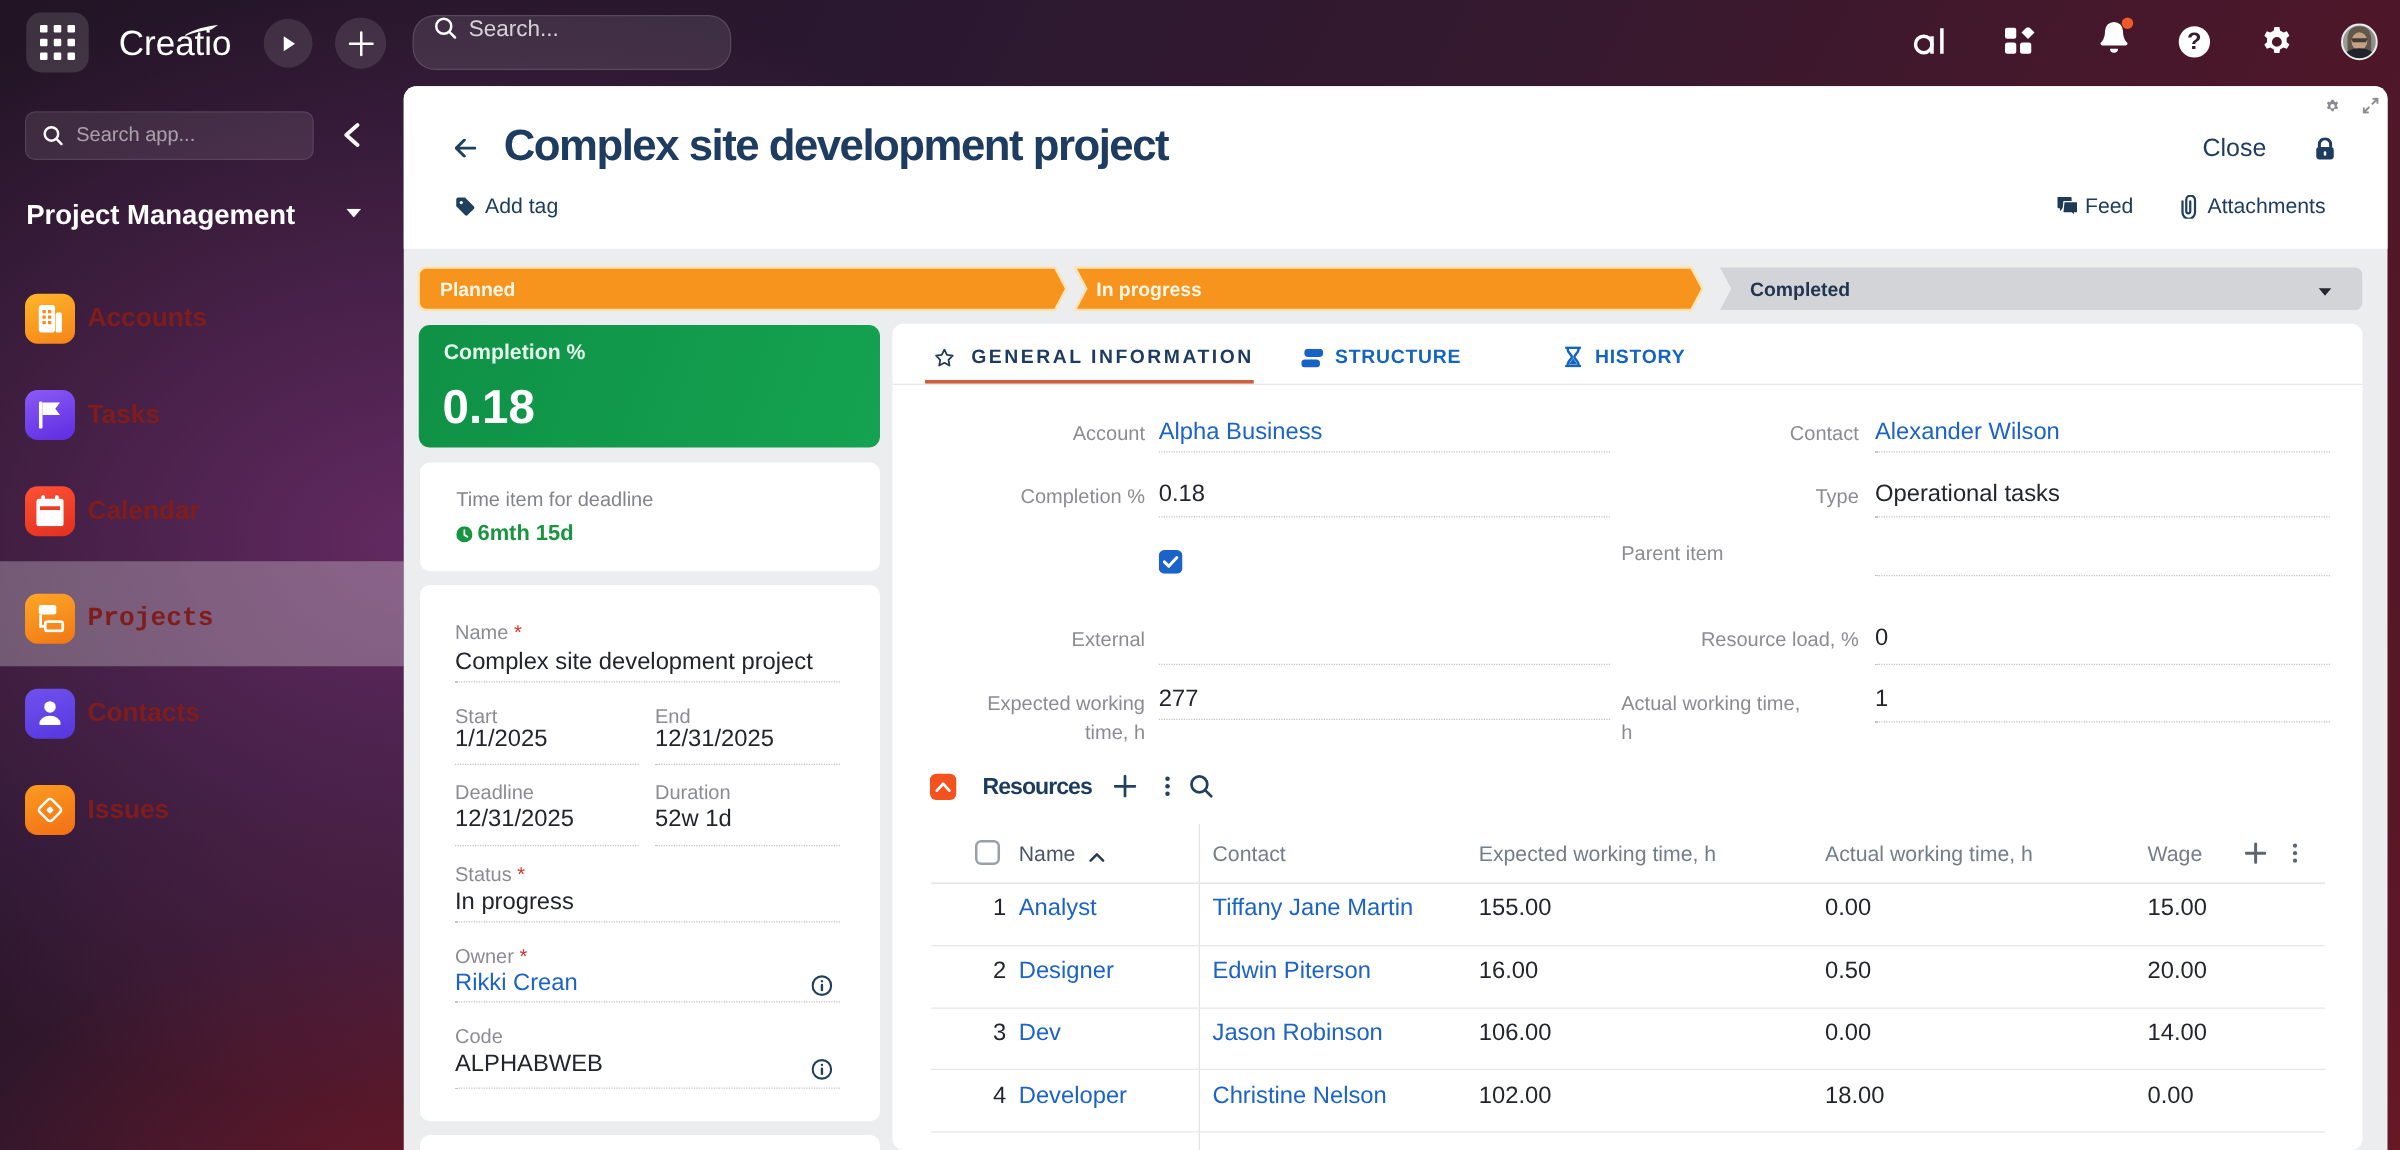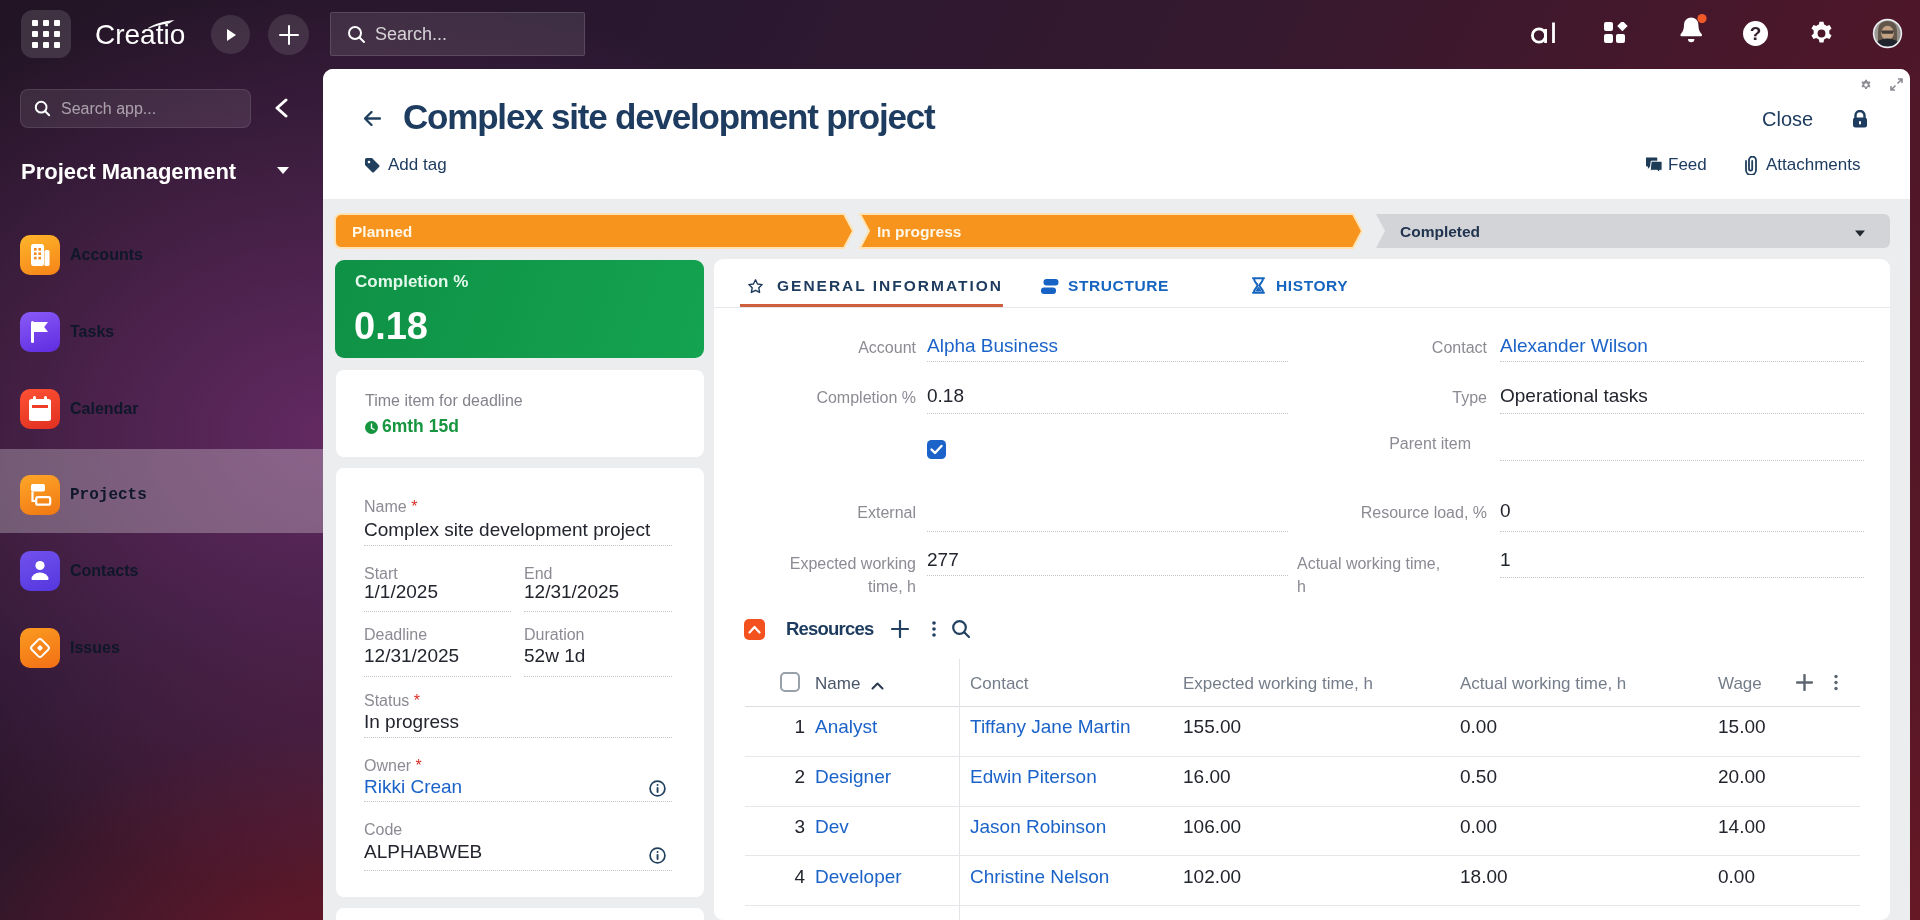--- a/index.html
+++ b/index.html
@@ -13,25 +13,25 @@
     radial-gradient(520px 330px at 330px 960px, rgba(148,22,34,0.42), rgba(148,22,34,0) 70%),
     linear-gradient(118deg, #221425 0%, #2a1830 30%, #35192f 52%, #4a172a 75%, #5d1725 100%);
 }
 .abs { position:absolute; }
 
 .launcher { left:21px; top:10px; width:50px; height:48px; border-radius:12px; background:rgba(255,255,255,0.13); display:flex; align-items:center; justify-content:center; }
 .lgrid { display:grid; grid-template-columns:repeat(3,6px); grid-template-rows:repeat(3,6px); gap:5px; }
 .lgrid i { background:#fff; border-radius:1px; }
 .logo { left:95px; top:19px; color:#fff; font-size:28px; font-weight:500; letter-spacing:0; }
 .cbtn { border-radius:50%; background:rgba(255,255,255,0.11); display:flex; align-items:center; justify-content:center; }
-.searchtop { left:330px; top:12px; width:255px; height:44px; border-radius:2px; background:rgba(255,255,255,0.10); border:1px solid rgba(255,255,255,0.13); display:flex; align-items:center; color:rgba(255,255,255,0.78); font-size:18px; }
+.searchtop { left:330px; top:12px; width:255px; height:44px; border-radius:18px; background:rgba(255,255,255,0.10); border:1px solid rgba(255,255,255,0.13); display:flex; align-items:flex-start; color:rgba(255,255,255,0.78); font-size:18px; }
 
 .sbsearch { left:20px; top:89px; width:231px; height:39px; border-radius:8px; background:rgba(255,255,255,0.09); border:1px solid rgba(255,255,255,0.10); display:flex; align-items:center; color:rgba(255,255,255,0.55); font-size:16px; }
 .ws { color:#fff; font-weight:700; }
-.mitem { left:20px; width:290px; height:40px; display:flex; align-items:center; color:#0f172a; font-size:16px; font-weight:600;text-align:right; }
+.mitem { left:20px; width:290px; height:40px; display:flex; align-items:center; color:#7f1d1d; font-size:21px; font-weight:600;text-align:right; }
 .micon { width:40px; height:40px; border-radius:10px; margin-right:10px; position:relative; flex:none; }
 .hl { left:0; top:449px; width:323px; height:84px; background:rgba(255,255,255,0.27); }
 
 .panel { left:323px; top:69px; width:1587px; height:851px; background:#ECEDEF; border-radius:10px 10px 0 0; }
 .phead { left:323px; top:69px; width:1587px; height:130px; background:#fff; border-radius:10px 10px 0 0; }
 .card { position:absolute; background:#fff; border-radius:8px; }
 .lbl { position:absolute; color:#8b8b94; font-size:16px; line-height:19px; white-space:nowrap; }
 .val { position:absolute; color:#23252e; font-size:19px; line-height:22px; white-space:nowrap; }
 .link { color:#1b63c8; }
 .dot { position:absolute; border-top:1px dotted #c3c5c9; height:0; }
@@ -309,21 +309,21 @@
   <div class="lbl" style="left:12px; top:293px; width:190px; text-align:right; line-height:23px;">Expected working<br>time, h</div>
   <div class="val" style="left:213px; top:290px;">277</div>
   <div class="dot" style="left:213px; top:316px; width:361px;"></div>
 
   <div class="lbl" style="left:583px; top:79px; width:190px; text-align:right;">Contact</div>
   <div class="val link" style="left:786px; top:76px;">Alexander Wilson</div>
   <div class="dot" style="left:786px; top:102px; width:364px;"></div>
   <div class="lbl" style="left:583px; top:129px; width:190px; text-align:right;">Type</div>
   <div class="val" style="left:786px; top:126px;">Operational tasks</div>
   <div class="dot" style="left:786px; top:154px; width:364px;"></div>
-  <div class="lbl" style="left:567px; top:175px; width:190px; text-align:right;">Parent item</div>
+  <div class="lbl" style="left:583px; top:175px; width:190px; text-align:left;">Parent item</div>
   <div class="dot" style="left:786px; top:201px; width:364px;"></div>
   <div class="lbl" style="left:583px; top:244px; width:190px; text-align:right;">Resource load, %</div>
   <div class="val" style="left:786px; top:241px;">0</div>
   <div class="dot" style="left:786px; top:272px; width:364px;"></div>
   <div class="lbl" style="left:583px; top:293px; width:190px; line-height:23px;">Actual working time,<br>h</div>
   <div class="val" style="left:786px; top:290px;">1</div>
   <div class="dot" style="left:786px; top:318px; width:364px;"></div>
 
   <div class="abs" style="left:30px; top:360px; width:21px; height:21px; border-radius:5px; background:#F3511D;">
       <svg style="position:absolute;left:4px;top:6px;" width="13" height="9" viewBox="0 0 13 9">

